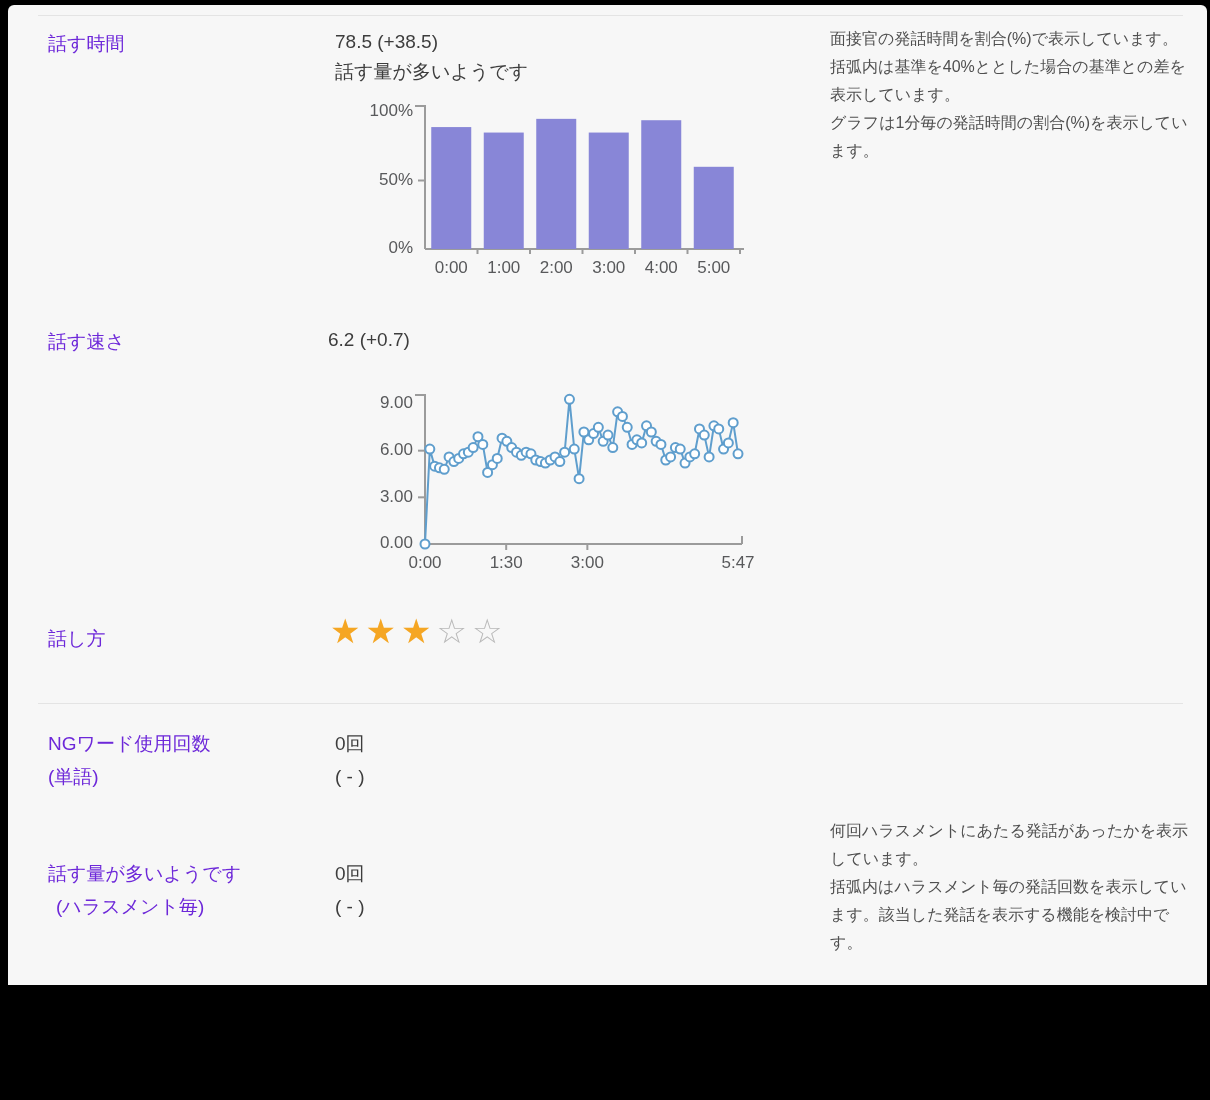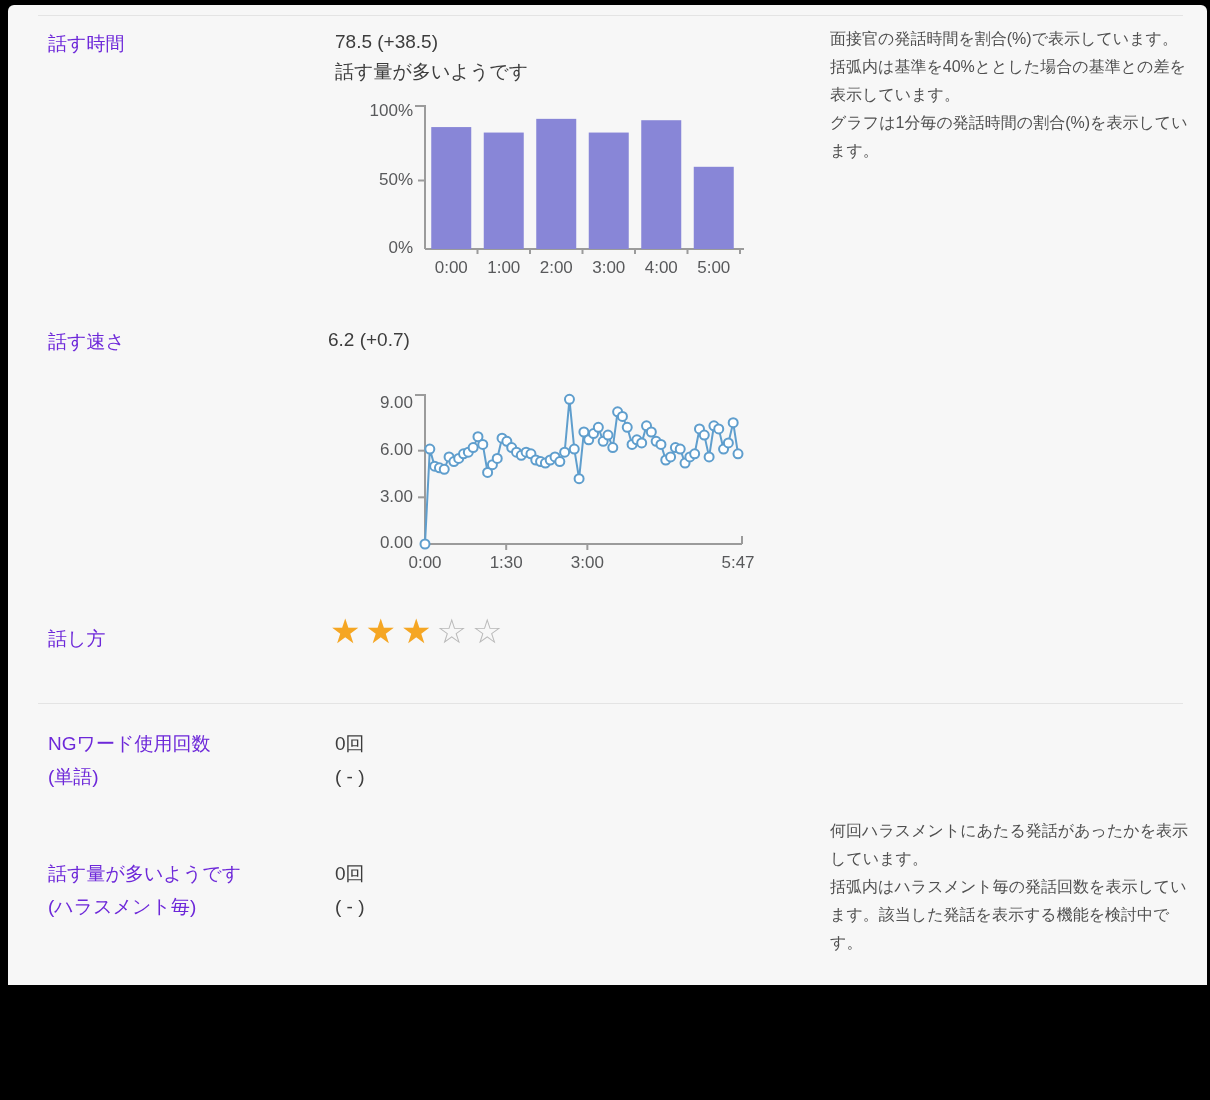--- a/index.html
+++ b/index.html
@@ -152,19 +152,19 @@
   <div class="stars" id="stars" style="left:322px;top:606px"><span style="color: rgb(245, 166, 35);">★</span><span style="color: rgb(245, 166, 35);">★</span><span style="color: rgb(245, 166, 35);">★</span><span style="color: rgb(185, 185, 185);">☆</span><span style="color: rgb(185, 185, 185);">☆</span></div>
 
   <div class="hr" style="top:698px"></div>
 
   <div class="lbl" style="left:32px;top:722px">NGワード使用回数</div>
   <div class="lbl" style="left:32px;top:755px">(単語)</div>
   <div class="val" style="left:327px;top:722px">0回</div>
   <div class="val" style="left:327px;top:755px">( - )</div>
 
   <div class="lbl" style="left:32px;top:852px">話す量が多いようです</div>
-  <div class="lbl" style="left:32px;top:885px">(ハラスメント毎)</div>
+  <div class="lbl" style="left:40px;top:885px">(ハラスメント毎)</div>
   <div class="val" style="left:327px;top:852px">0回</div>
   <div class="val" style="left:327px;top:885px">( - )</div>
   <div class="desc" style="top:812px">何回ハラスメントにあたる発話があったかを表示しています。
 括弧内はハラスメント毎の発話回数を表示しています。該当した発話を表示する機能を検討中です。</div>
 
 </div>
 
 </body></html>

